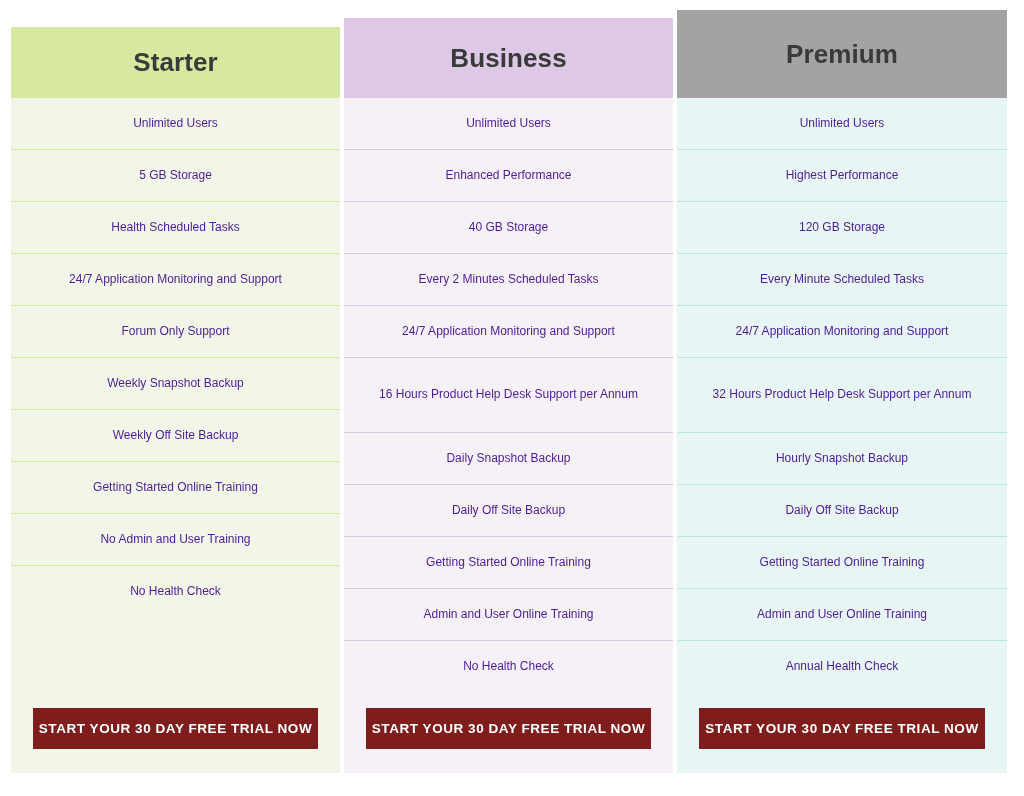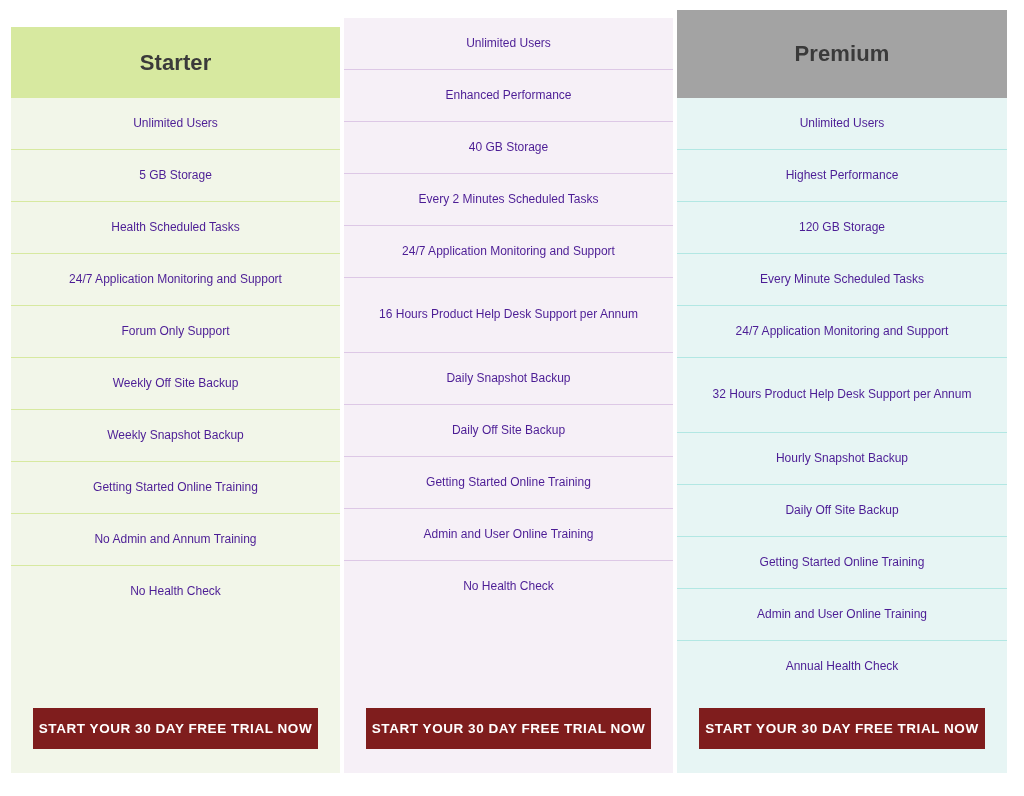--- a/index.html
+++ b/index.html
@@ -26,21 +26,21 @@
     display: flex;
     flex-direction: column;
   }
   
   .plan-starter  { left: 11px;  width: 329px; top: 27px; }
   .plan-business { left: 344px; width: 329px; top: 18px; }
   .plan-premium  { left: 677px; width: 330px; top: 10px; }
 
   .plan-header {
     text-align: center;
-    font-size: 22px;
+    font-size: 26px;
     font-weight: bold;
     color: #3a3a3a;
     letter-spacing: 0.1px;
     display: flex;
     align-items: center;
     justify-content: center;
     flex: 0 0 auto;
   }
   .plan-starter  .plan-header { height: 71px; background: #d7e9a0; }
   .plan-business .plan-header { height: 80px; background: #ddc8e6; }
@@ -101,33 +101,34 @@
 <div id="pricing-table">
 
   <div class="plan-column plan-starter">
     <div class="plan-header">Starter</div>
     <div class="features">
       <div class="feature-row">Unlimited Users</div>
       <div class="feature-row">5 GB Storage</div>
       <div class="feature-row">Health Scheduled Tasks</div>
       <div class="feature-row">24/7 Application Monitoring and Support</div>
       <div class="feature-row">Forum Only Support</div>
+      <div class="feature-row">Weekly Snapshot Backup</div>
       <div class="feature-row">Weekly Off Site Backup</div>
-      <div class="feature-row">Weekly Snapshot Backup</div>
       <div class="feature-row">Getting Started Online Training</div>
-      <div class="feature-row">No Admin and Annum Training</div>
+      <div class="feature-row">No Admin and User Training</div>
       <div class="feature-row last">No Health Check</div>
       <div class="spacer"></div>
       <div class="cta-wrap">
         <button class="cta-button">START YOUR 30 DAY FREE TRIAL NOW</button>
       </div>
     </div>
   </div>
 
   <div class="plan-column plan-business">
+    <div class="plan-header">Business</div>
     <div class="features">
       <div class="feature-row">Unlimited Users</div>
       <div class="feature-row">Enhanced Performance</div>
       <div class="feature-row">40 GB Storage</div>
       <div class="feature-row">Every 2 Minutes Scheduled Tasks</div>
       <div class="feature-row">24/7 Application Monitoring and Support</div>
       <div class="feature-row tall">16 Hours Product Help Desk Support per Annum</div>
       <div class="feature-row">Daily Snapshot Backup</div>
       <div class="feature-row">Daily Off Site Backup</div>
       <div class="feature-row">Getting Started Online Training</div>

